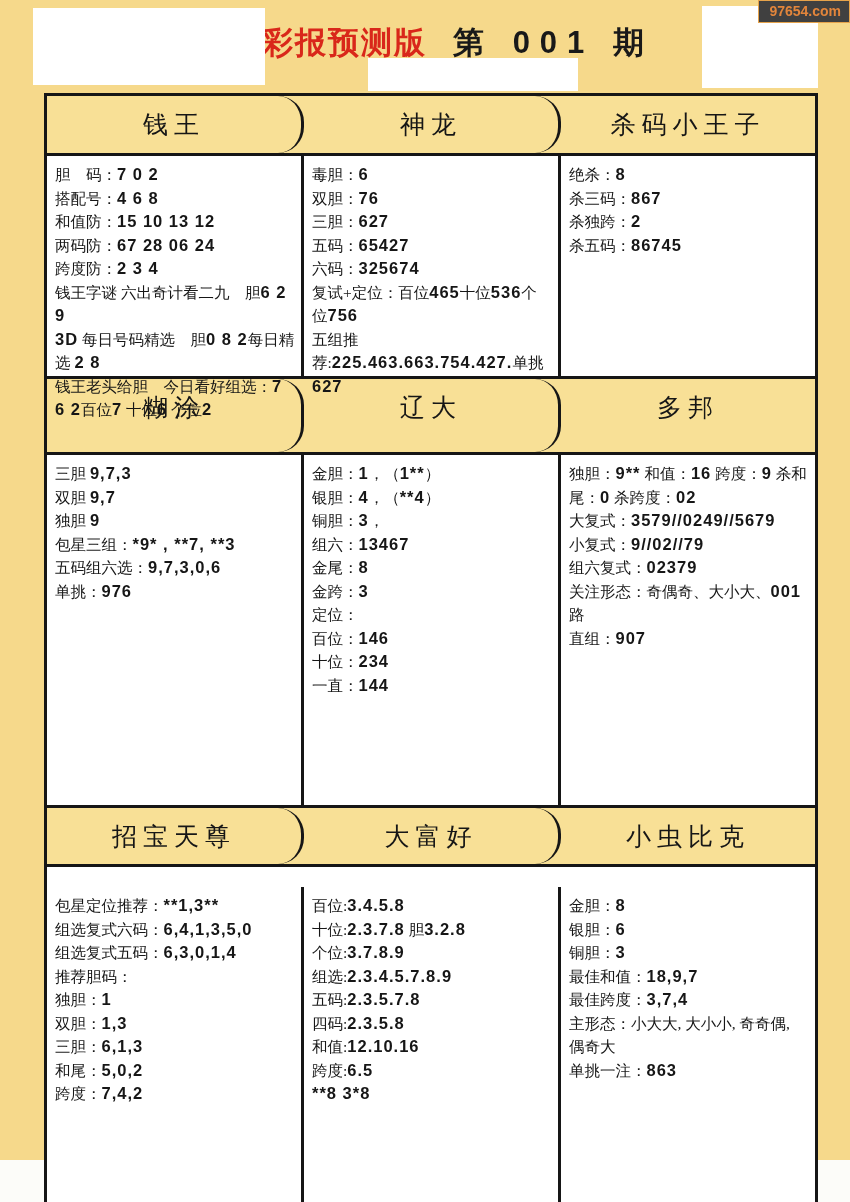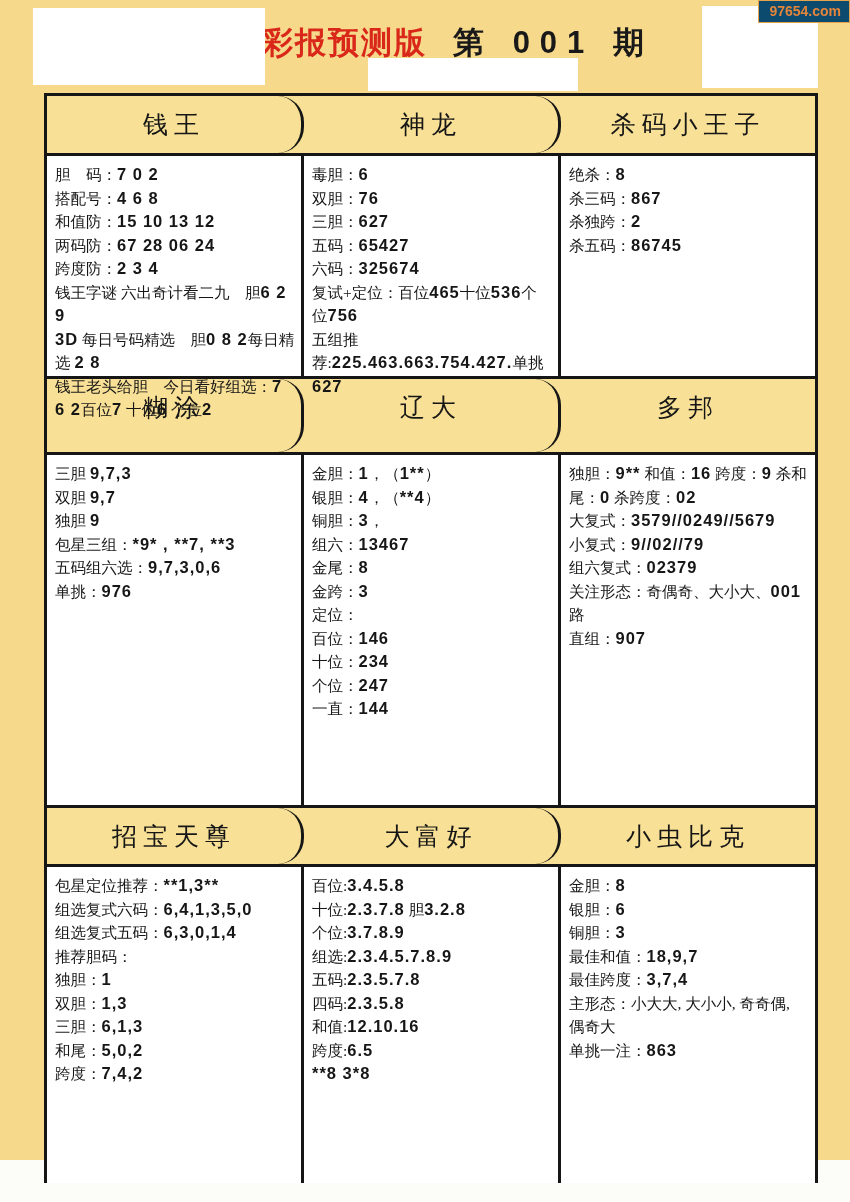--- a/index.html
+++ b/index.html
@@ -12,21 +12,21 @@
   
   .titlebar{
     position:absolute;left:0;top:22px;width:850px;text-align:center;
     font-weight:bold;font-size:31px;letter-spacing:2px;white-space:nowrap;
   }
   .title-red{color:#d9271a;}
   .title-issue{color:#191919;margin-left:26px;letter-spacing:10px;}
   
   .watermark{
     position:absolute;right:0;top:0;z-index:6;
-    background:#0c4a6e;border:1px solid #e6a34b;
+    background:#404040;border:1px solid #e6a34b;
     padding:2px 8px 3px 10px;
     color:#e2853b;font-size:14px;font-weight:bold;
   }
   
   .cover{position:absolute;background:#ffffff;z-index:4;}
   .cover-a{left:33px;top:8px;width:232px;height:77px;}
   .cover-b{left:368px;top:58px;width:210px;height:33px;}
   .cover-c{left:702px;top:6px;width:116px;height:82px;}
   .bottom-strip{position:absolute;left:0;top:1160px;width:850px;height:42px;background:#fcfcf9;z-index:2;}
   
@@ -38,21 +38,21 @@
   .crow{display:flex;background:#ffffff;border-bottom:3px solid #161616;}
   .tbl > .crow:last-child{border-bottom:none;}
   .hcell,.ccell{flex:1 1 0;min-width:0;box-sizing:border-box;}
   .hcell{border-right:3px solid #161616;
     display:flex;justify-content:center;align-items:flex-start;
     font-size:25px;letter-spacing:6px;padding-top:12px;
     font-family:"Liberation Serif", serif;border-radius:26px;}
   .ccell{border-right:3px solid #161616;padding:7px 6px 4px 8px;background:#ffffff;}
   .hcell:last-child,.ccell:last-child{border-right:none;}
   .r1h{height:57px;} .r2h{height:73px;} .r3h{height:56px;}
-  .r1c{height:220px;} .r2c{height:350px;} .r3c{height:316px;}
+  .r1c{height:220px;} .r2c{height:350px;} .r3c{height:316px;margin-top:20px;}
   .line{line-height:23.5px;font-size:15px;}
   .line .l{font-family:"Liberation Serif", serif;font-size:15.5px;}
   .line .v{font-weight:bold;font-size:16.5px;letter-spacing:1px;font-family:"Liberation Sans", sans-serif;}
 </style>
 </head>
 <body>
 
 <div class="titlebar">
   <span class="title-red">牛彩彩报预测版</span><span class="title-issue">第 001 期</span>
 </div>
@@ -116,21 +116,20 @@
     <div class="ccell r2c">
         <div class="line"><span class="l">金胆：</span><span class="v">1</span><span class="l">，（</span><span class="v">1**</span><span class="l">）</span></div>
         <div class="line"><span class="l">银胆：</span><span class="v">4</span><span class="l">，（</span><span class="v">**4</span><span class="l">）</span></div>
         <div class="line"><span class="l">铜胆：</span><span class="v">3</span><span class="l">，</span></div>
         <div class="line"><span class="l">组六：</span><span class="v">13467</span></div>
         <div class="line"><span class="l">金尾：</span><span class="v">8</span></div>
         <div class="line"><span class="l">金跨：</span><span class="v">3</span></div>
         <div class="line"><span class="l">定位：</span></div>
         <div class="line"><span class="l">百位：</span><span class="v">146</span></div>
         <div class="line"><span class="l">十位：</span><span class="v">234</span></div>
-        <div class="line"><span class="l">个位：</span><span class="v">247</span></div>
         <div class="line"><span class="l">一直：</span><span class="v">144</span></div>
       </div>
     <div class="ccell r2c">
         <div class="line"><span class="l">独胆：</span><span class="v">9**</span><span class="l"> 和值：</span><span class="v">16</span><span class="l"> 跨度：</span><span class="v">9</span><span class="l"> 杀和尾：</span><span class="v">0</span><span class="l"> 杀跨度：</span><span class="v">02</span></div>
         <div class="line"><span class="l">大复式：</span><span class="v">3579//0249//5679</span></div>
         <div class="line"><span class="l">小复式：</span><span class="v">9//02//79</span></div>
         <div class="line"><span class="l">组六复式：</span><span class="v">02379</span></div>
         <div class="line"><span class="l">关注形态：奇偶奇、大小大、</span><span class="v">001</span><span class="l">路</span></div>
         <div class="line"><span class="l">直组：</span><span class="v">907</span></div>
       </div>

